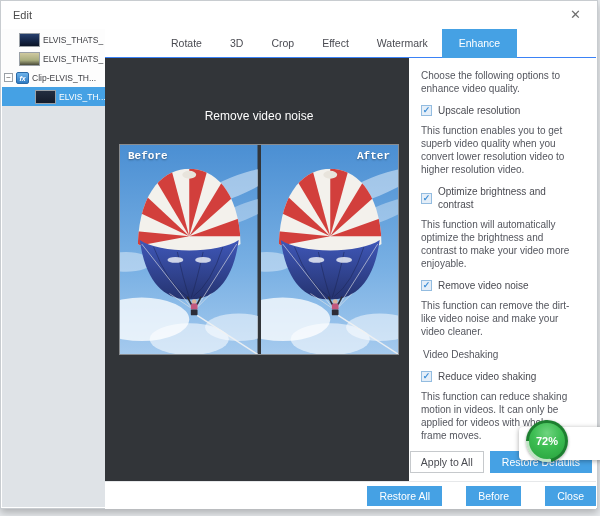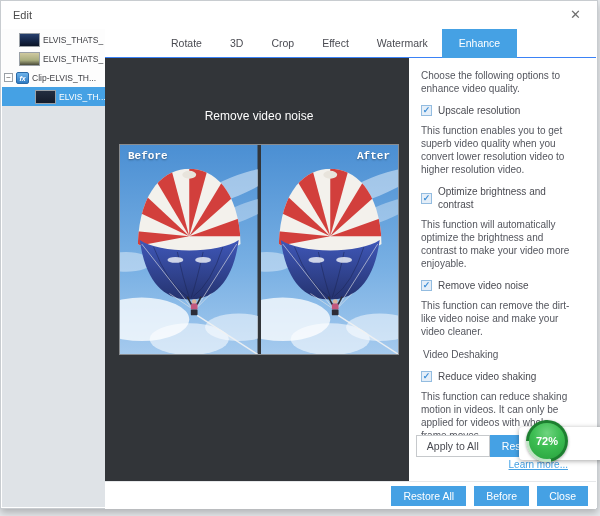--- a/index.html
+++ b/index.html
@@ -52,28 +52,28 @@
   .rightpanel { position:absolute; left:408px; top:57px; right:1px; height:423px; background:#fff;
                 padding:11px 24px 0 12px; font-size:10px; color:#54565e; line-height:13px; }
   .para { margin-bottom:9px; color:#54565e; }
   .opt-row { display:flex; align-items:center; margin:9px 0 7px 0; cursor:pointer; }
   .cb { width:11px; height:11px; flex:none; margin-right:6px; background:#e4eef8; border:1px solid #93bce0;
         color:#3f8fd6; font-size:9px; line-height:9px; text-align:center; font-weight:bold; }
   .opt-label { color:#4a4b52; }
   .section-label { margin:10px 0 2px 2px; color:#54565e; }
   .learn-more { text-align:right; margin-top:16px; padding-right:4px; }
   .learn-more span { color:#45a1e4; text-decoration:underline; cursor:pointer; }
-  .panel-actions { position:absolute; right:4px; bottom:24px; display:flex; gap:0; }
+  .panel-actions { position:absolute; right:4px; bottom:8px; display:flex; gap:6px; }
   .btn { height:22px; font-size:10.5px; display:inline-flex; align-items:center; justify-content:center; cursor:pointer; }
   .btn-light { background:#fff; border:1px solid #c6c9cc; color:#4a4b52; padding:0 10px; }
   .btn-blue { background:#45a1e4; color:#fff; border:none; padding:0 12px; }
 
   
   .footer { position:absolute; left:104px; top:480px; right:1px; height:28px; background:#fff;
-            border-top:1px solid #e6e8ea; display:flex; align-items:center; justify-content:flex-end; gap:8px; padding-right:8px; }
+            border-top:1px solid #e6e8ea; display:flex; align-items:center; justify-content:flex-end; gap:24px; padding-right:0; }
   .footer .btn-blue { height:20px; min-width:50px; font-size:10.5px; }
 
   
   .speed-panel { position:absolute; left:519px; top:427px; width:88px; height:33px; background:#fff;
                  border-radius:4px; box-shadow:0 1px 5px rgba(0,0,0,.35); z-index:5; }
   .speed-rows { position:absolute; left:48px; top:13px; font-size:11px; font-weight:bold; color:#3c3c3c; line-height:13px; white-space:nowrap;margin-left:32px; }
   .arrow-up { color:#e0503f; margin-right:2px; }
   .arrow-down { color:#3fae52; margin-right:2px; }
   .badge { position:absolute; left:526px; top:420px; width:42px; height:42px; border-radius:50%; z-index:6;
            background:conic-gradient(from -90deg,#1d7f30 0 72%, #bfe3c4 72% 100%); cursor:pointer;

